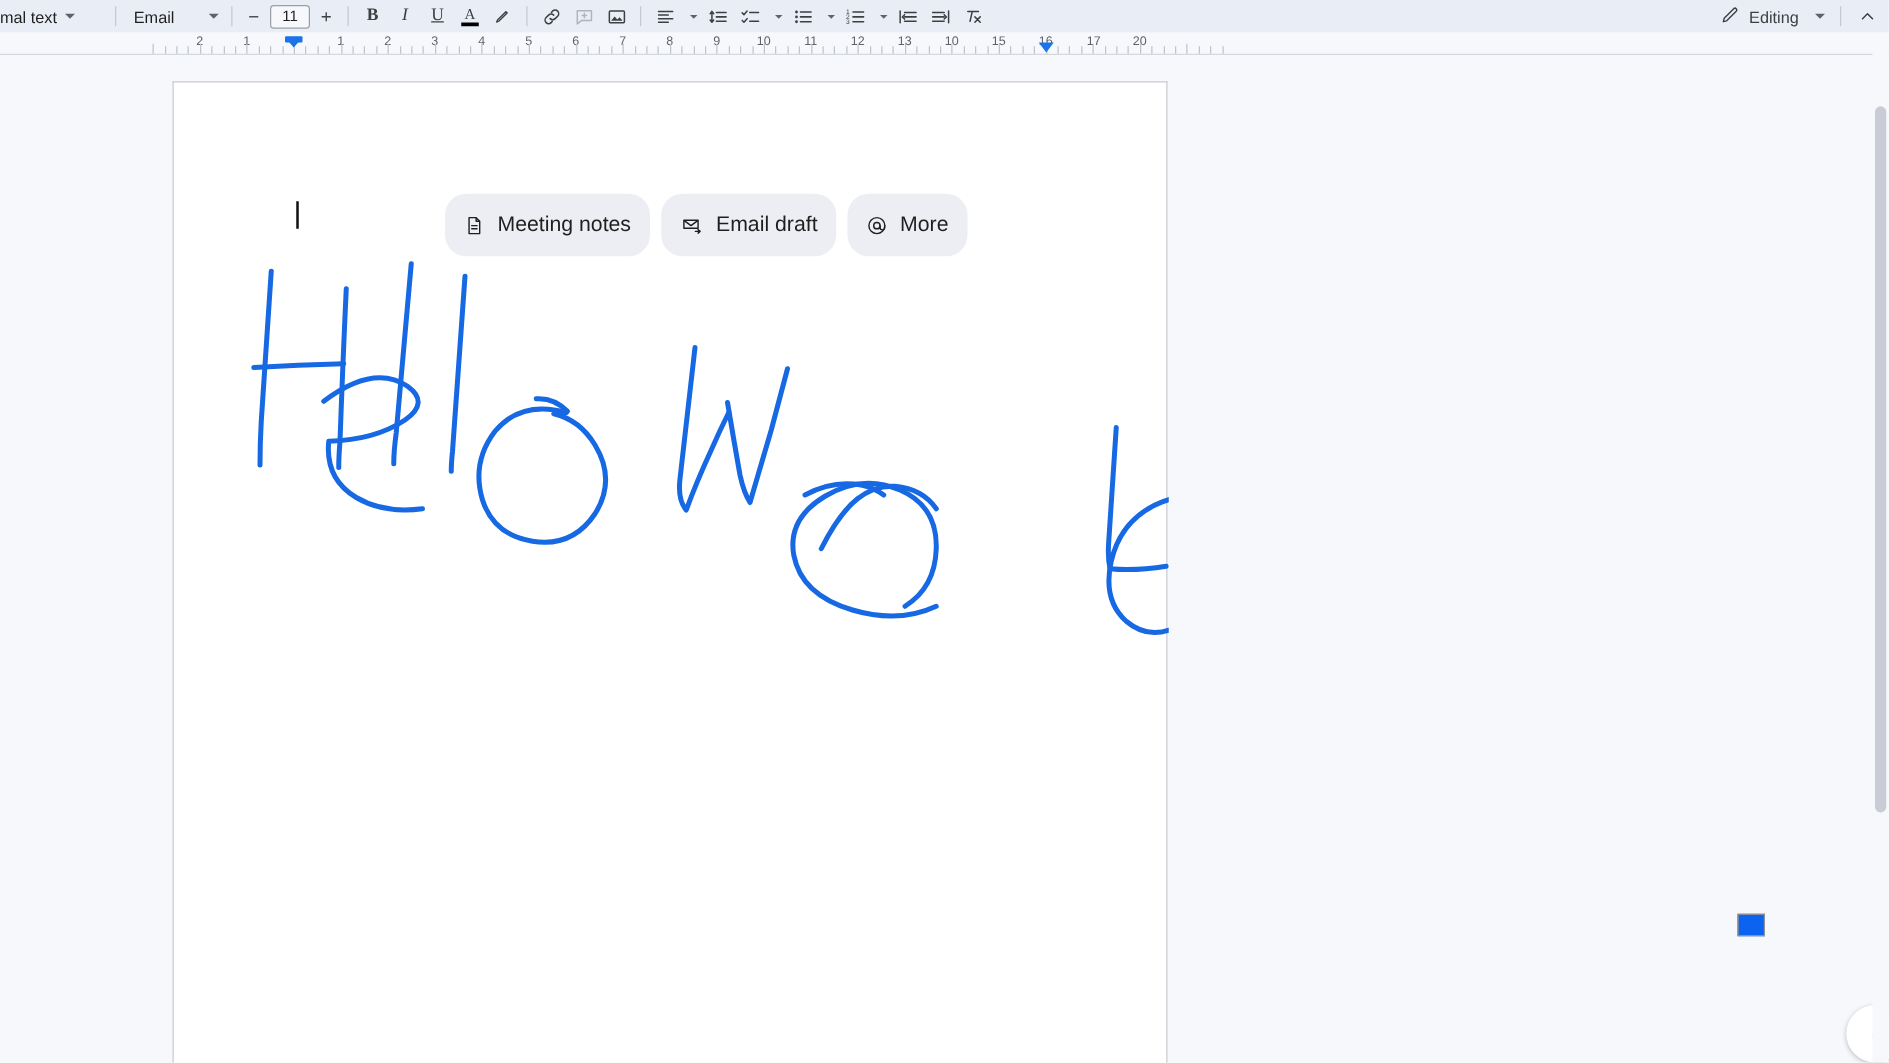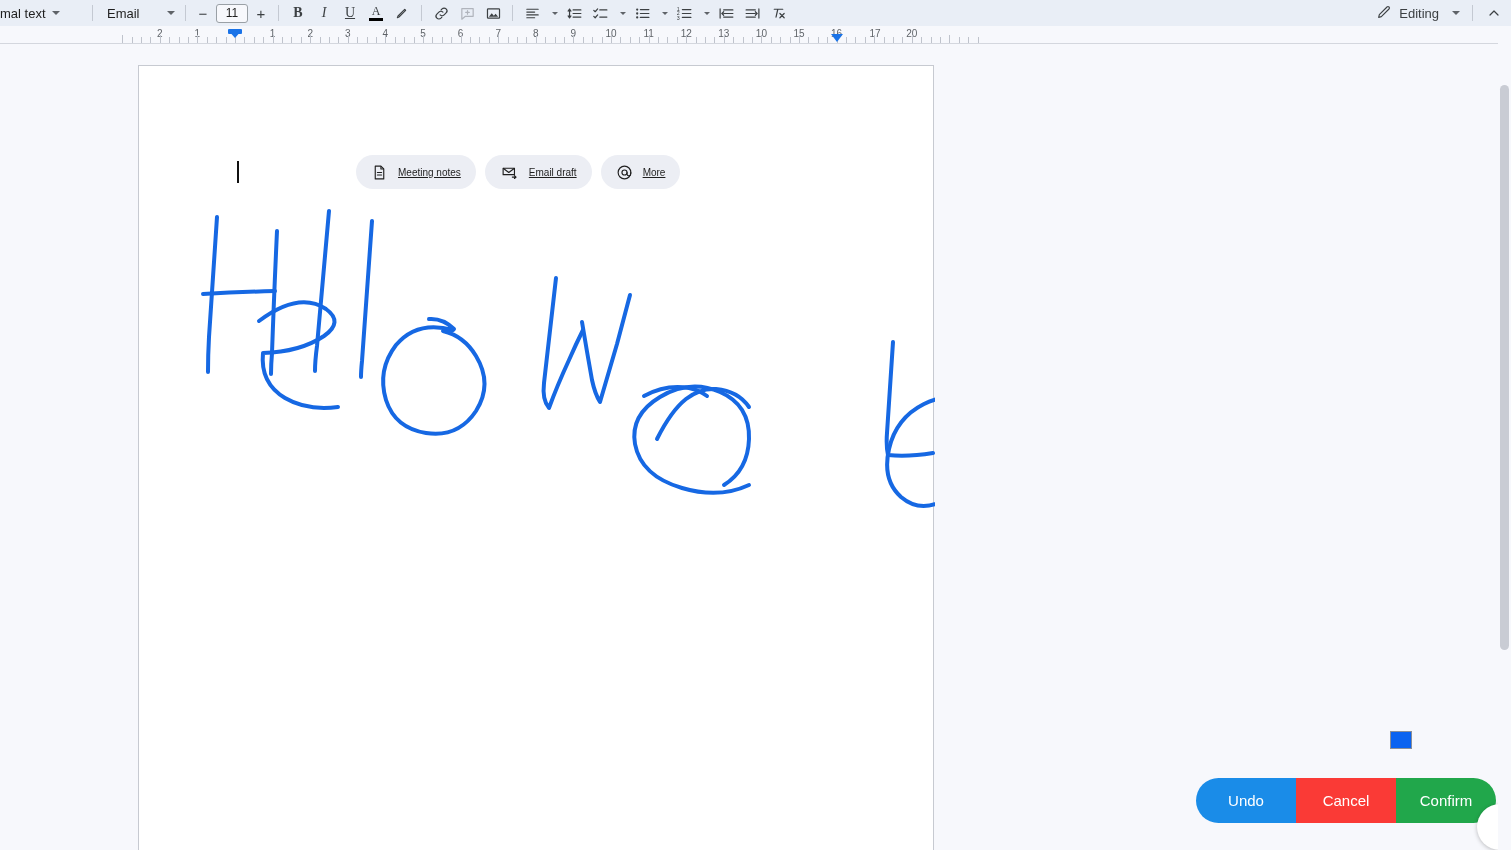--- a/index.html
+++ b/index.html
@@ -85,23 +85,23 @@
   }
   .caret-text {
     position: absolute; left: 98px; top: 95px;
     width: 2px; height: 22px; background: #111;
   }
 
   
   .chips { position: absolute; left: 217px; top: 89px; display: flex; gap: 9px; }
   .chip {
     display: flex; align-items: center; gap: 10px;
-    height: 34px; padding: 0 15px;
+    height: 50px; padding: 0 15px;
     background: #eceef4; border-radius: 17px;
-    font-size: 10px; color: #1f1f1f; white-space: nowrap; text-decoration: underline;
+    font-size: 17px; color: #1f1f1f; white-space: nowrap;
   }
   .chip svg { display: block; flex: none; }
 
   
   .ink { position: absolute; left: 0; top: 0; width: 796px; height: 800px; pointer-events: none; }
 
   
   .color-swatch {
     position: absolute; left: 1390px; top: 731px;
     width: 22px; height: 18px;
@@ -526,31 +526,20 @@
         <path d="M830 339 q-22 -13 -45 -1 q-28 14 -35 45 q-7 31 12 48 q20 17 45 2 q26 -16 32 -49 q5 -27 -9 -45"></path>
 
         <path d="M917 285 q0 45 -1 80 q0 12 0 18"></path>
         <path d="M919 405 q1 2 2 5"></path>
       </g>
     </svg>
   </div>
 
   <div class="color-swatch"></div>
 
-  <div class="action-bar">
-    <div class="action-btn btn-undo">
-      <span>Undo</span>
-    </div>
-    <div class="action-btn btn-cancel">
-      <span>Cancel</span>
-    </div>
-    <div class="action-btn btn-confirm">
-      <span>Confirm</span>
-    </div>
-  </div>
 
   <div class="side-toggle">
     <span>‹</span>
   </div>
 
   <div class="scroll-track">
     <div class="scroll-thumb"></div>
   </div>
 
 </div>

